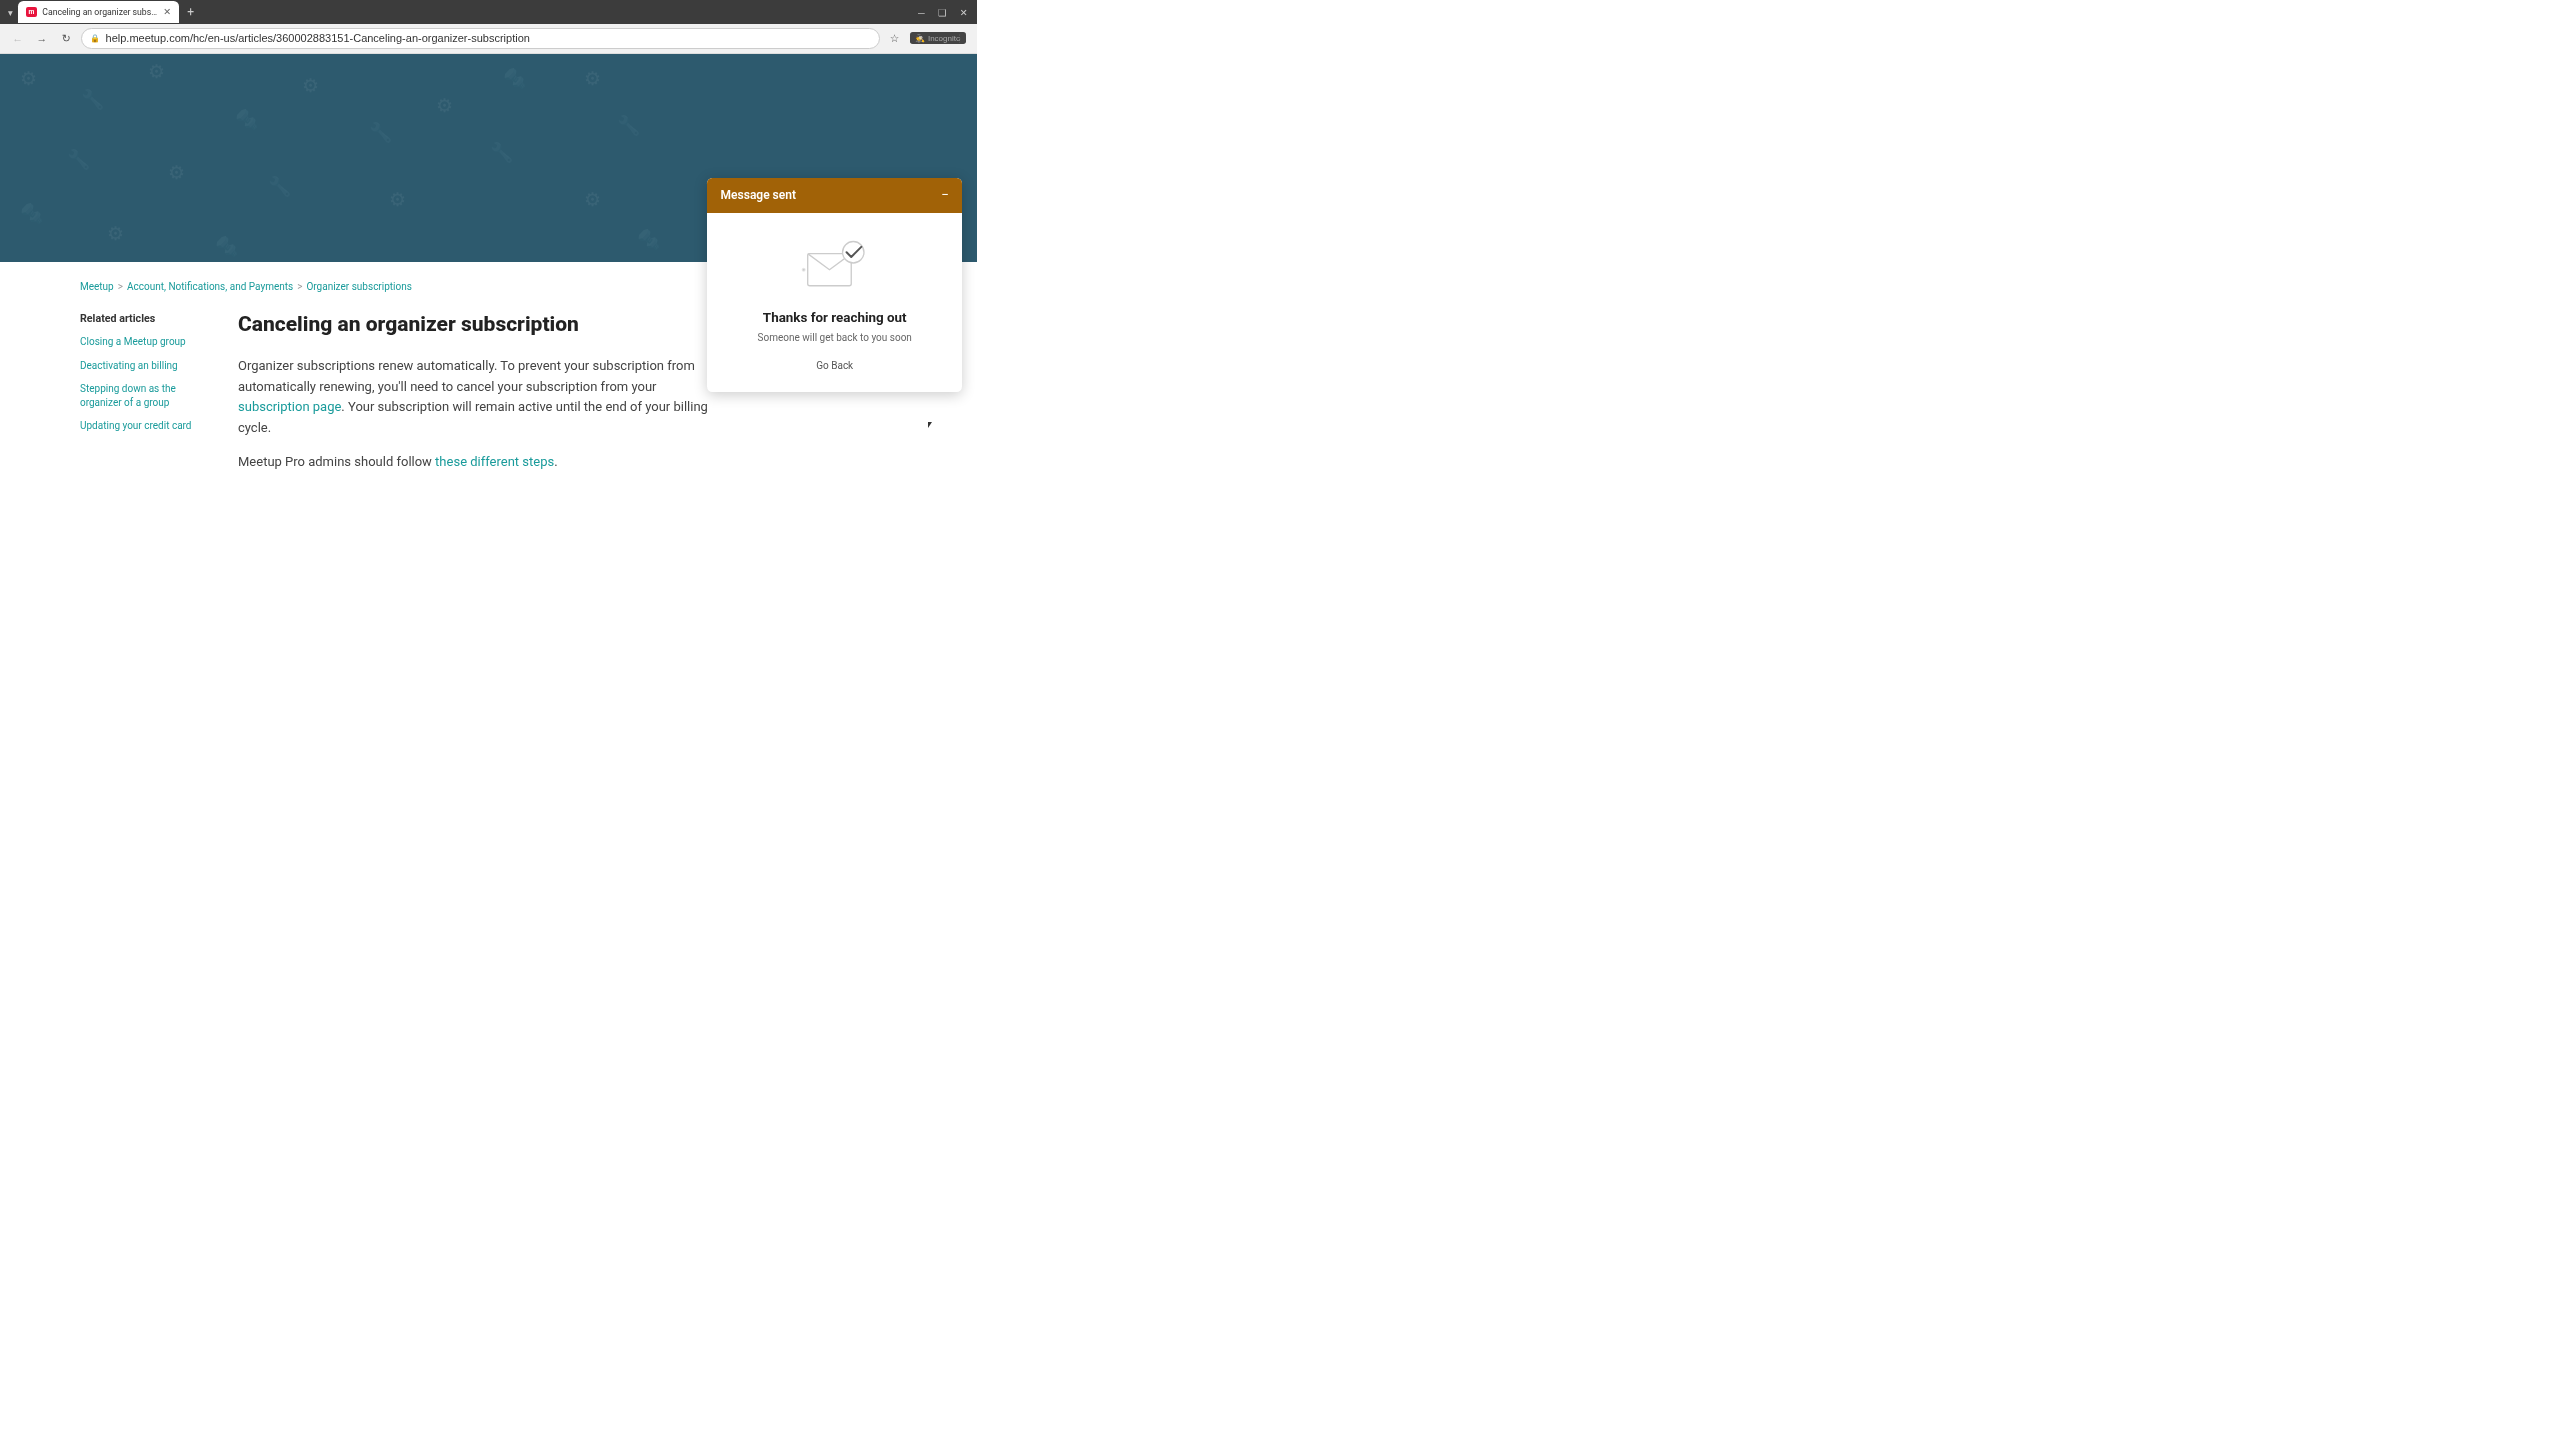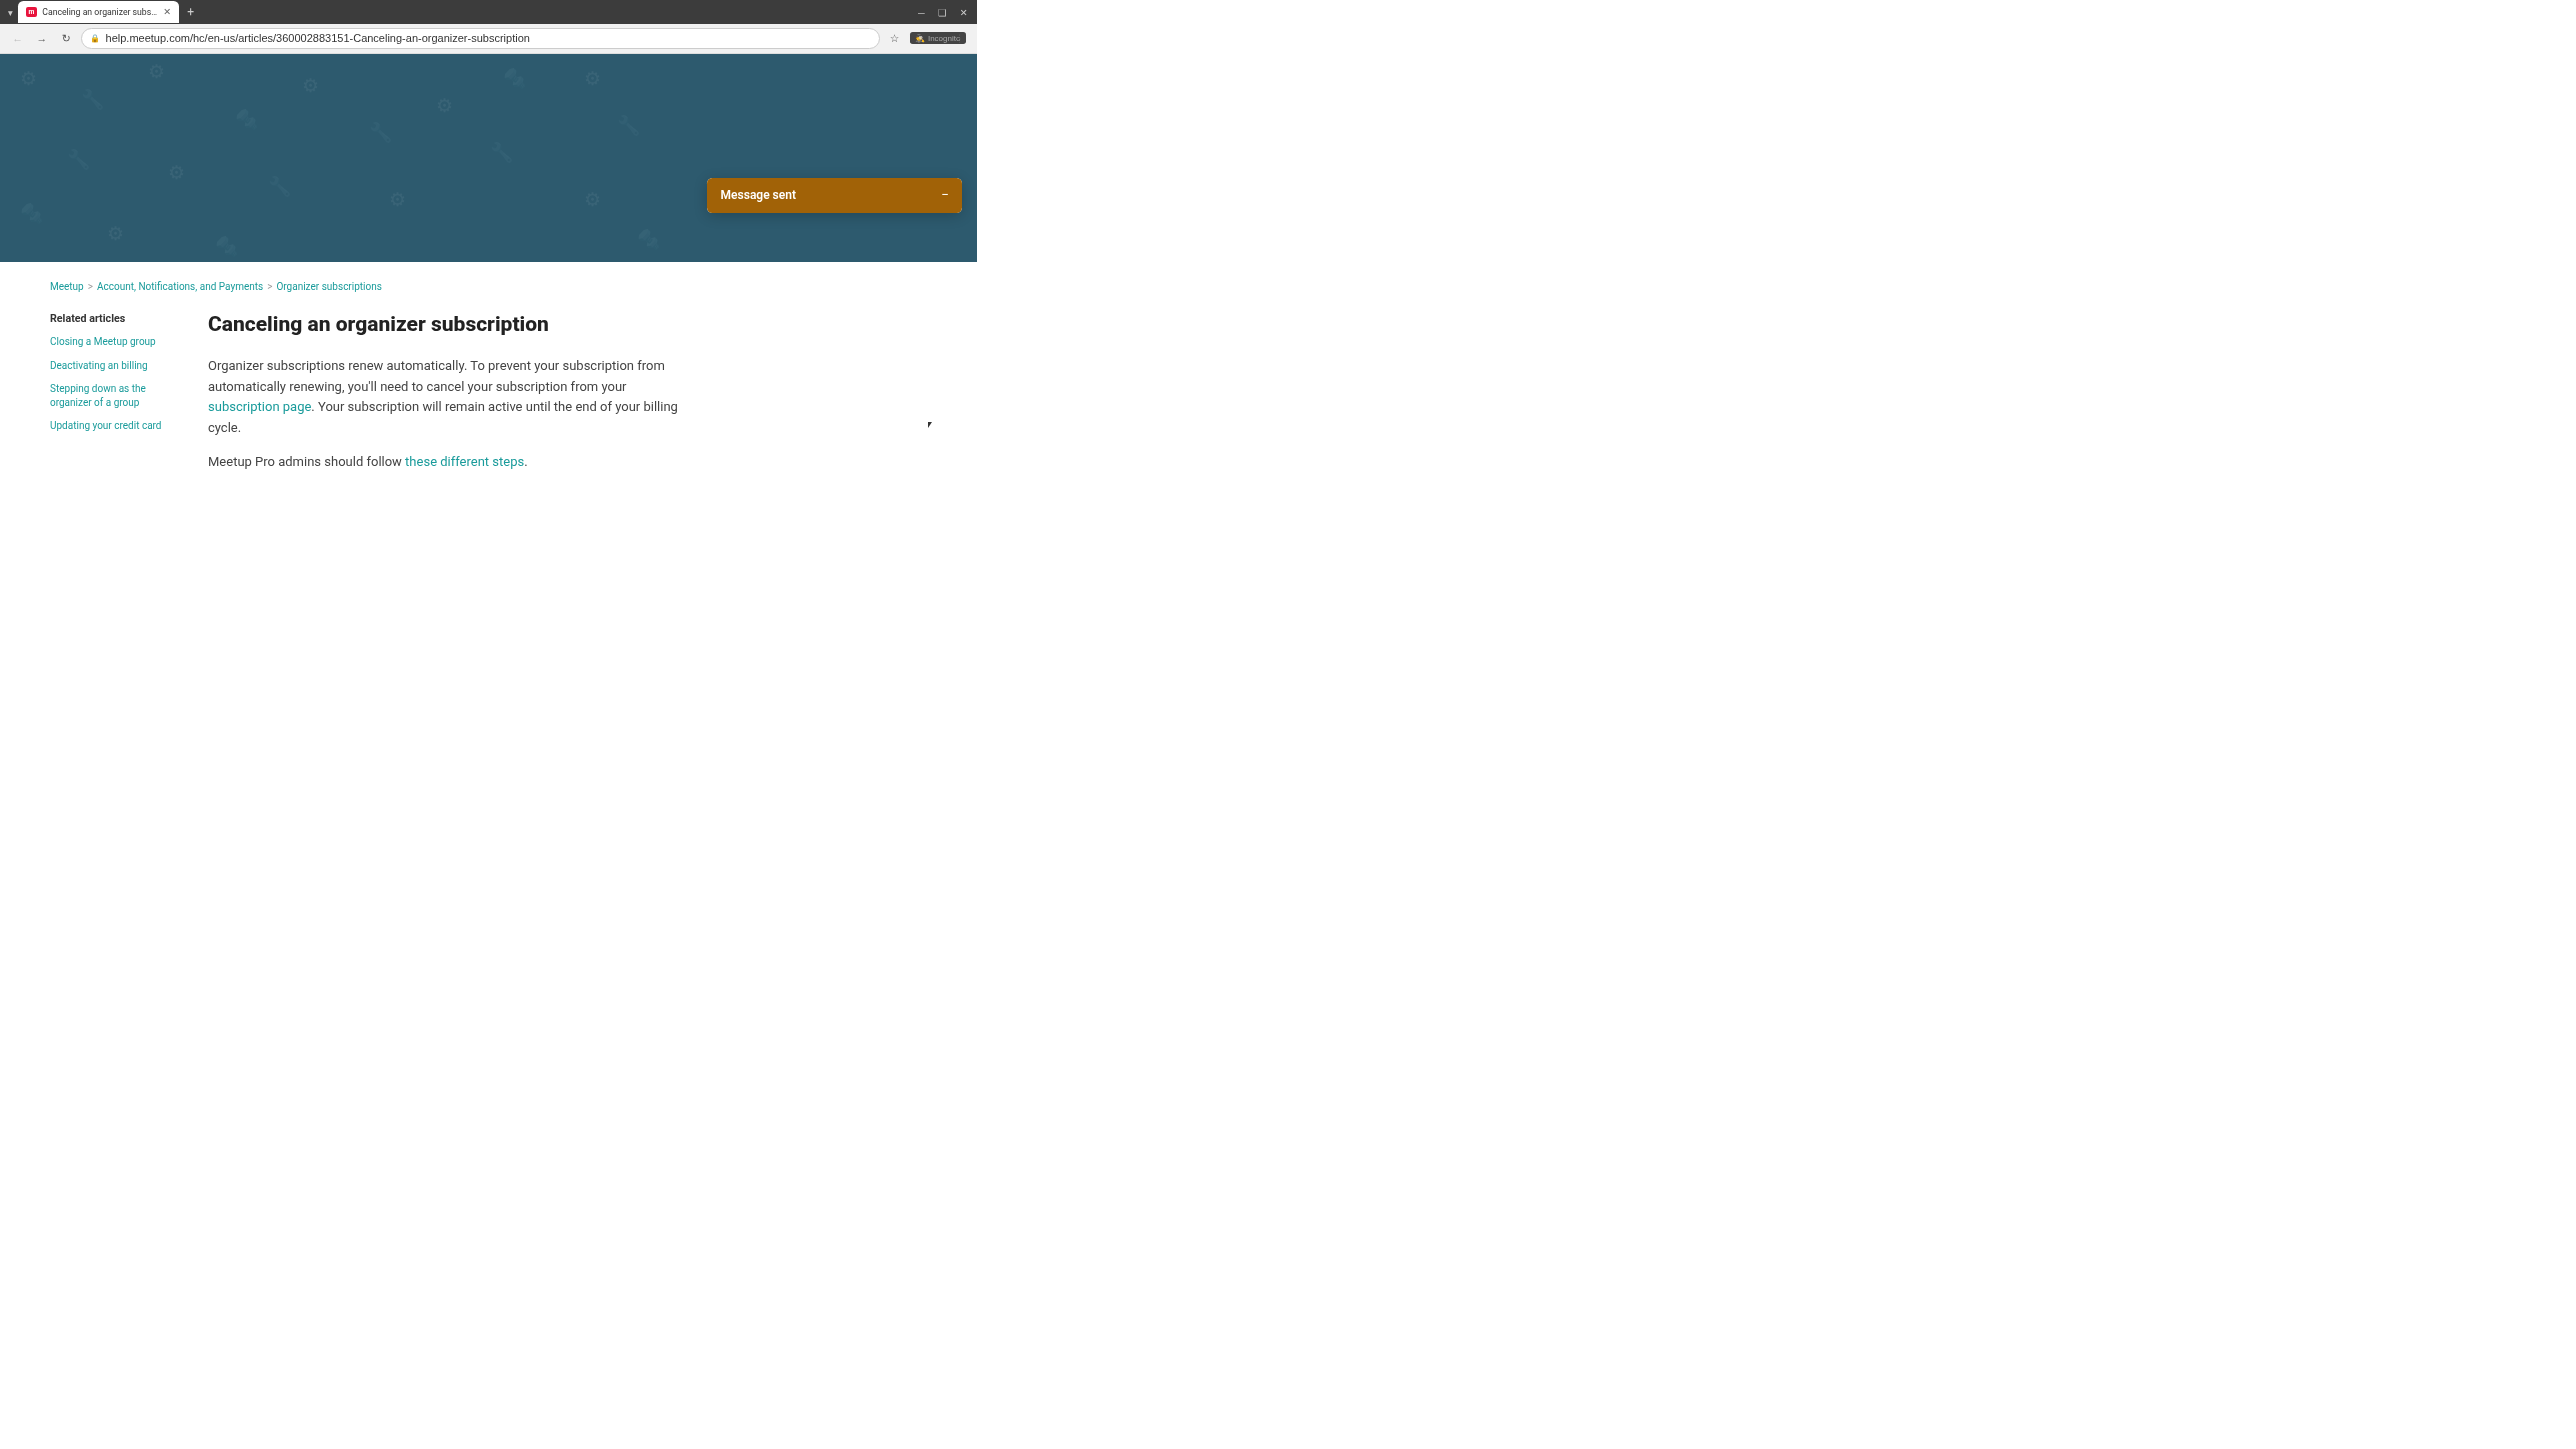--- a/index.html
+++ b/index.html
@@ -200,21 +200,21 @@
     .tool-icon {
       position: absolute;
       color: #fff;
       font-size: 19px;
       opacity: 0.4;
     }
 
     
     .content-area {
       background: #fff;
-      padding: 0 50px;
+      padding: 0 80px;
     }
 
     .breadcrumb {
       padding: 19px 0 13.4px;
       font-size: 10px;
       color: #555;
       display: flex;
       align-items: center;
       gap: 4px;
     }
@@ -473,18 +473,40 @@
       </article>
 
     </div>
   </div>
 
   <div class="message-sent-popup">
     <div class="popup-header">
       <span class="popup-header-title">Message sent</span>
       <span class="popup-minimize">−</span>
     </div>
+    <div class="popup-body">
+      
+      <div class="email-icon-container">
+        <svg width="67" height="54" viewBox="0 0 100 80">
+
+          <rect x="10" y="20" width="65" height="48" rx="3" ry="3" fill="white" stroke="#ccc" stroke-width="2"></rect>
+
+          <polyline points="10,20 42.5,44 75,20" fill="none" stroke="#ccc" stroke-width="2"></polyline>
+
+          <circle cx="78" cy="18" r="16" fill="white" stroke="#ccc" stroke-width="2"></circle>
+
+          <polyline points="68,18 75,25 90,10" fill="none" stroke="#555" stroke-width="3" stroke-linecap="round" stroke-linejoin="round"></polyline>
+
+          <circle cx="4" cy="44" r="3" fill="#e8e8e8"></circle>
+          <circle cx="4" cy="44" r="1.5" fill="#ccc"></circle>
+        </svg>
+      </div>
+
+      <h3 class="popup-thanks-title">Thanks for reaching out</h3>
+      <p class="popup-thanks-text">Someone will get back to you soon</p>
+      <a class="popup-go-back" href="#">Go Back</a>
+    </div>
   </div>
 
   <div class="cursor"></div>
 
 </div>
 
 
 </body></html>

